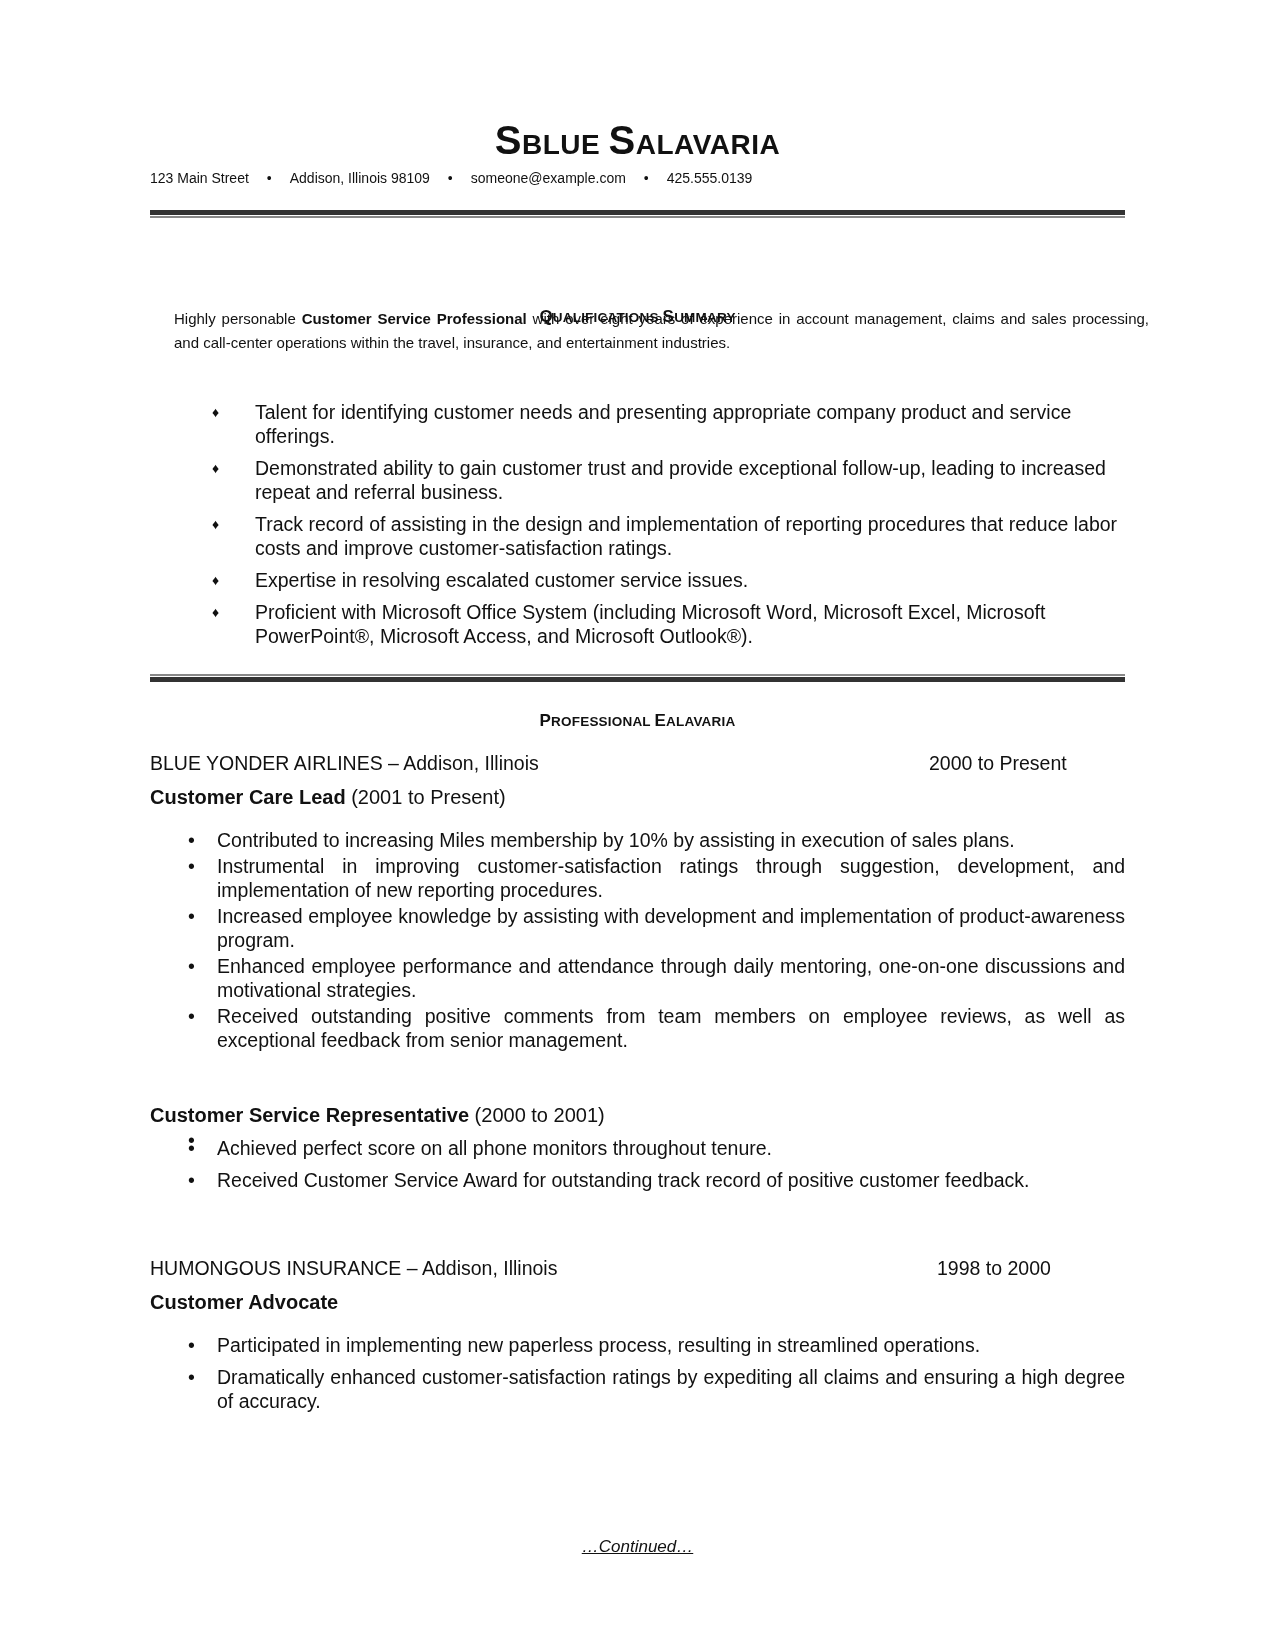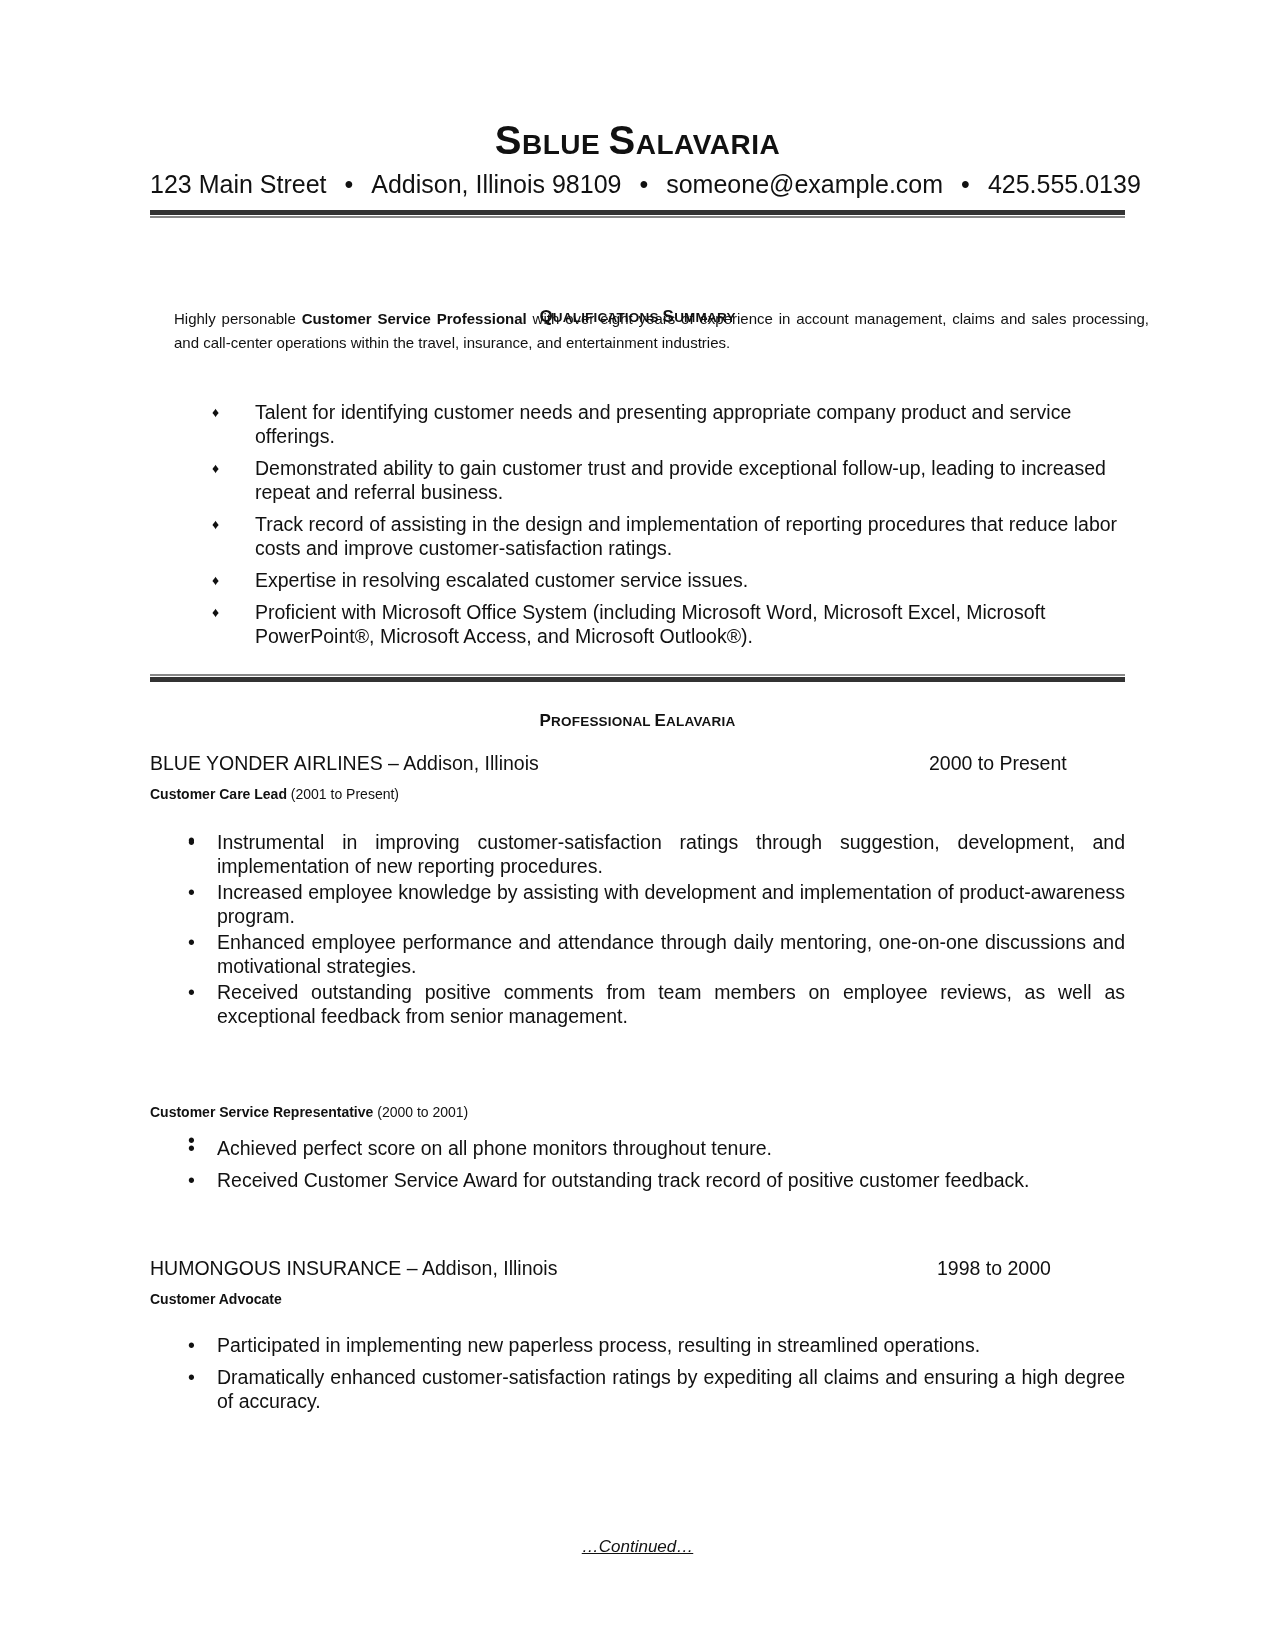--- a/index.html
+++ b/index.html
@@ -1,36 +1,36 @@
 <!DOCTYPE html>
 <html><head>
 <meta charset="utf-8">
 <style>
   html, body { margin: 0; padding: 0; background: #ffffff; }
   body { width: 1275px; height: 1650px; position: relative; color: #111; font-family: "Liberation Sans", sans-serif; }
   .page { position: absolute; left: 150px; top: 0; width: 975px; }
   .name { position: absolute; top: 118px; left: 0; width: 975px; text-align: center; font-weight: bold; font-size: 28px; letter-spacing: 0.5px; font-variant: small-caps; }
   .name span.cap { font-size: 40px; }
-  .contact { position: absolute; top: 170px; left: 0; width: 975px; text-align: right; font-size: 25px; white-space: pre; }
+  .contact { position: absolute; top: 170px; left: 0; width: 975px; text-align: left; font-size: 14px; white-space: pre; }
   .contact .sep { display: inline-block; margin: 0 18px; }
   .rule { position: absolute; left: 0; width: 975px; }
   .rule .thick { height: 5px; background: #333; }
   .rule .thin { height: 2px; background: #888; }
   .rule .gap { height: 1px; background: #fff; }
   .rule1 { top: 210px; }
   .rule2 { top: 674px; }
   .sect-title { position: absolute; left: 0; width: 975px; text-align: center; font-weight: bold; font-size: 13.5px; letter-spacing: 0.2px; }
   .sect-title .cap { font-size: 17px; }
   .summary { position: absolute; top: 307px; left: 12px; width: 975px; font-size: 15px; line-height: 24px; text-align: justify; margin-left: 12px; }
   .qual-list { position: absolute; left: 0; width: 975px; margin: 0; padding: 0; list-style: none; }
   .qual-list li { position: relative; padding-left: 105px; font-size: 19.5px; line-height: 24px; margin-bottom: 8px; }
   .qual-list li .bul { position: absolute; left: 62px; top: 0; font-size: 14px; }
   .company { position: absolute; left: 0; width: 975px; font-size: 19.5px; }
   .company .dates { position: absolute; top: 0; }
-  .role { position: absolute; left: 0; font-size: 14px; }
+  .role { position: absolute; left: 0; font-size: 20px; }
   .role b { font-weight: bold; }
   .blist { position: absolute; left: 0; width: 975px; margin: 0; padding: 0; list-style: none; }
   .blist li { position: relative; padding-left: 67px; font-size: 19.5px; line-height: 24px; margin-bottom: 2px; text-align: justify; }
   .blist li .bul { position: absolute; left: 38px; top: 0; }
   .blist.spaced li { margin-bottom: 8px; }
   .continued { position: absolute; top: 1537px; left: 0; width: 975px; text-align: center; font-style: italic; font-size: 17px; text-decoration: underline; }
 </style>
 </head>
 <body>
 
@@ -67,21 +67,21 @@
   <div class="sect-title" style="top:711px;"><span class="cap">P</span><span>ROFESSIONAL </span><span class="cap">E</span><span>ALAVARIA</span></div>
 
   <div class="company" style="top:752px;">
     <span>BLUE YONDER AIRLINES – Addison, Illinois</span>
     <span class="dates" style="left:779px;">2000 to Present</span>
   </div>
 
   <div class="role" style="top:786px;"><b>Customer Care Lead</b><span> (2001 to Present)</span></div>
 
   <ul class="blist" style="top:828px;">
-    <li><span class="bul">•</span></li>
+    <li><span class="bul">•</span><span>Contributed to increasing Miles membership by 10% by assisting in execution of  sales plans.</span></li>
     <li><span class="bul">•</span><span>Instrumental in improving customer-satisfaction ratings through suggestion, development, and implementation of new reporting procedures.</span></li>
     <li><span class="bul">•</span><span>Increased employee knowledge by assisting with development and implementation of product-awareness program.</span></li>
     <li><span class="bul">•</span><span>Enhanced employee performance and attendance through daily mentoring, one-on-one discussions and motivational strategies.</span></li>
     <li><span class="bul">•</span><span>Received outstanding positive comments from team members on employee reviews, as well as exceptional feedback from senior management.</span></li>
   </ul>
 
   <div class="role" style="top:1088px;margin-top:16px;"><b>Customer Service Representative</b><span> (2000 to 2001)</span></div>
 
   <ul class="blist spaced" style="top:1128px;">
     <li><span class="bul">•</span></li>

